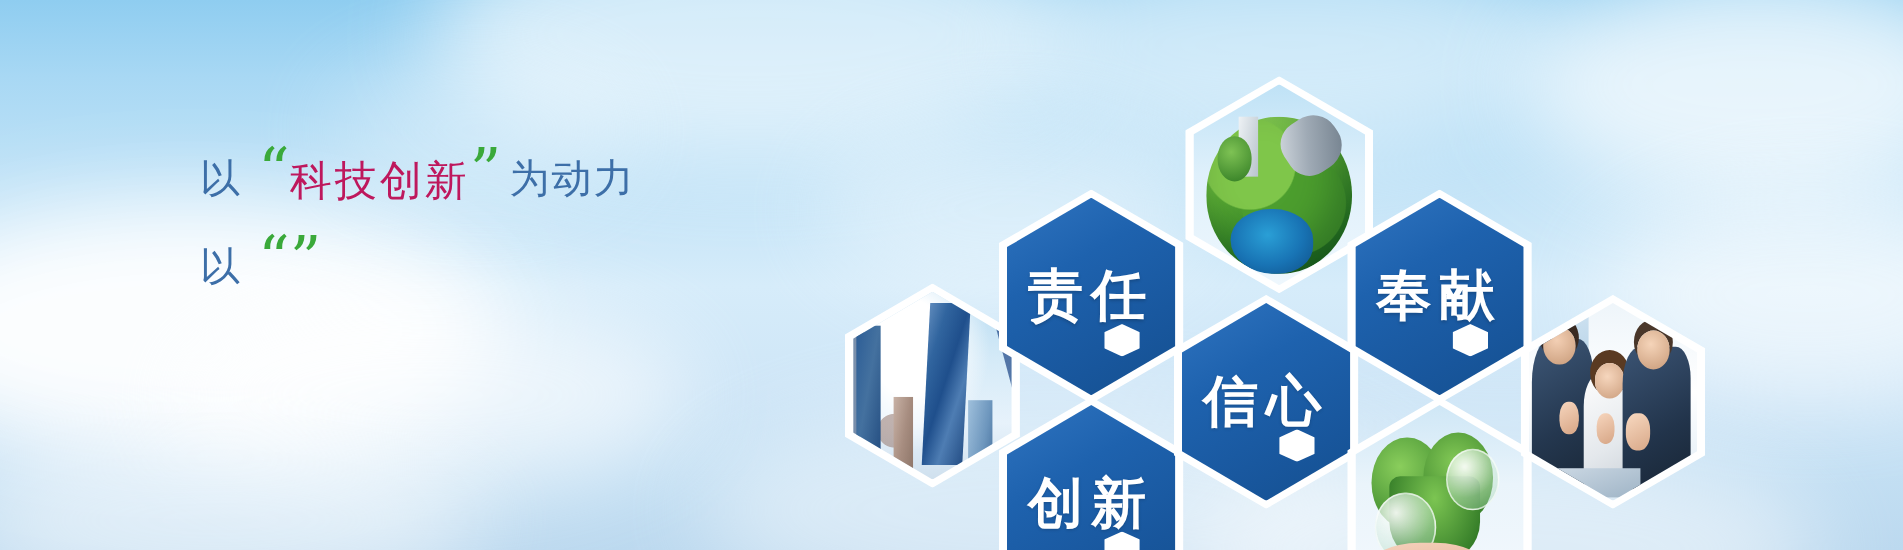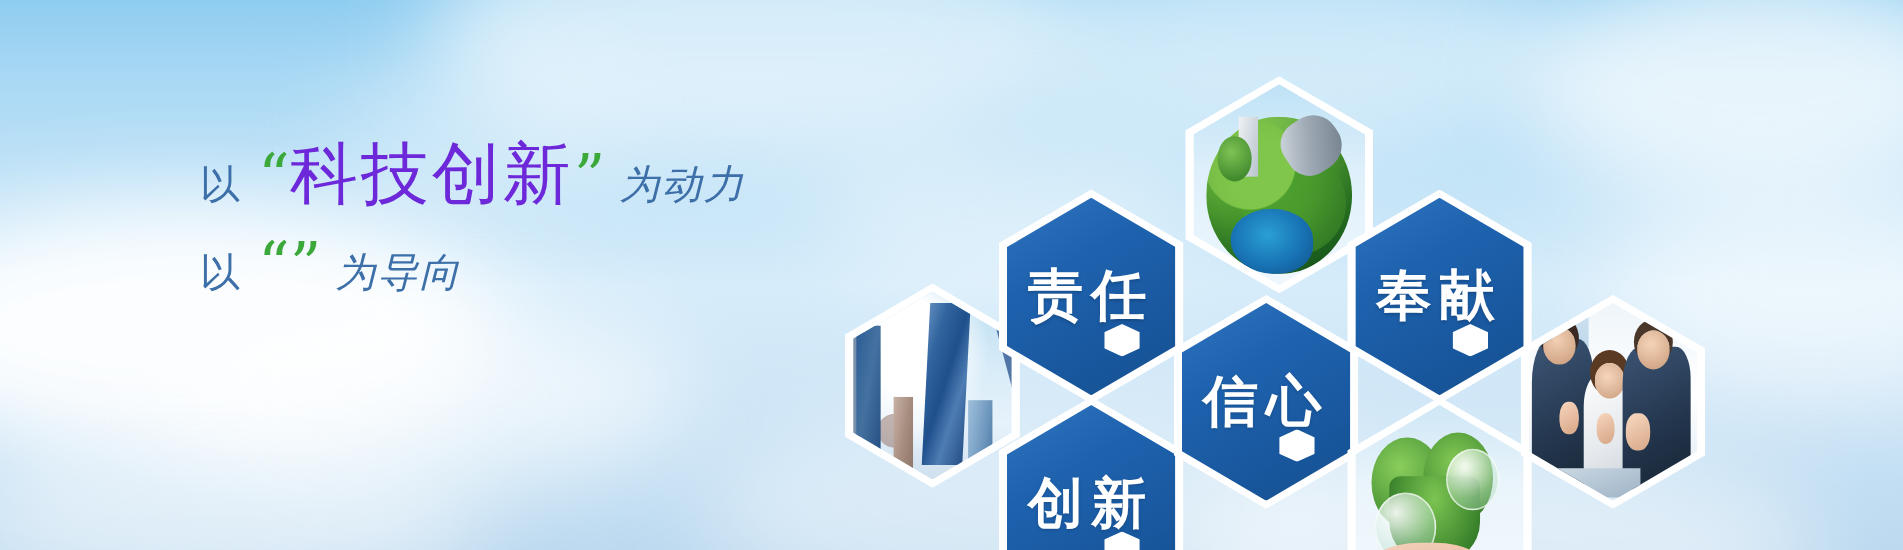--- a/index.html
+++ b/index.html
@@ -33,23 +33,23 @@
   #slogan{
     position:absolute;left:200px;top:140px;width:600px;
     display:flex;flex-direction:column;gap:26px;
   }
   .line{display:flex;align-items:flex-end;white-space:nowrap;line-height:1;}
   .plain{
     font-size:40px;color:#3d6fa8;letter-spacing:2px;
     padding-bottom:4px;
   }
   .lead{margin-right:16px;}
-  .trail{margin-left:14px;font-style:italic;}
+  .trail{margin-left:8px;}
   .quoted{
-    font-size:68px;color:#6d28d9;letter-spacing:3px;
+    font-size:42px;color:#be185d;letter-spacing:3px;
     font-family:"DejaVu Sans","Liberation Sans",sans-serif;
   }
   .qm{font-size:62px;color:#3aa93a;font-family:"DejaVu Serif",serif;}
 
   
   #cluster{position:absolute;left:0;top:0;width:1903px;height:550px;}
   .hexframe{
     position:absolute;
     clip-path:polygon(50% 0%,100% 25%,100% 75%,50% 100%,0% 75%,0% 25%);
     background:#ffffff;
@@ -250,21 +250,20 @@
       <span class="qm">“</span>
       <span class="quoted">科技创新</span>
       <span class="qm">”</span>
       <span class="plain trail">为动力</span>
     </div>
 
     <div class="line">
       <span class="plain lead">以</span>
       <span class="qm">“</span>
       <span class="qm">”</span>
-      <span class="plain trail">为导向</span>
     </div>
 
   </div>
 
   <div id="cluster" style="transform-origin: 845px 60px; transform: scale(1.62);">
 
     <div class="hexframe photo-city" style="left:845px;top:198px;width:108px;height:126px;">
       <div class="hexinner">
         <div class="ph"></div>
         <div class="tower-b"></div>

